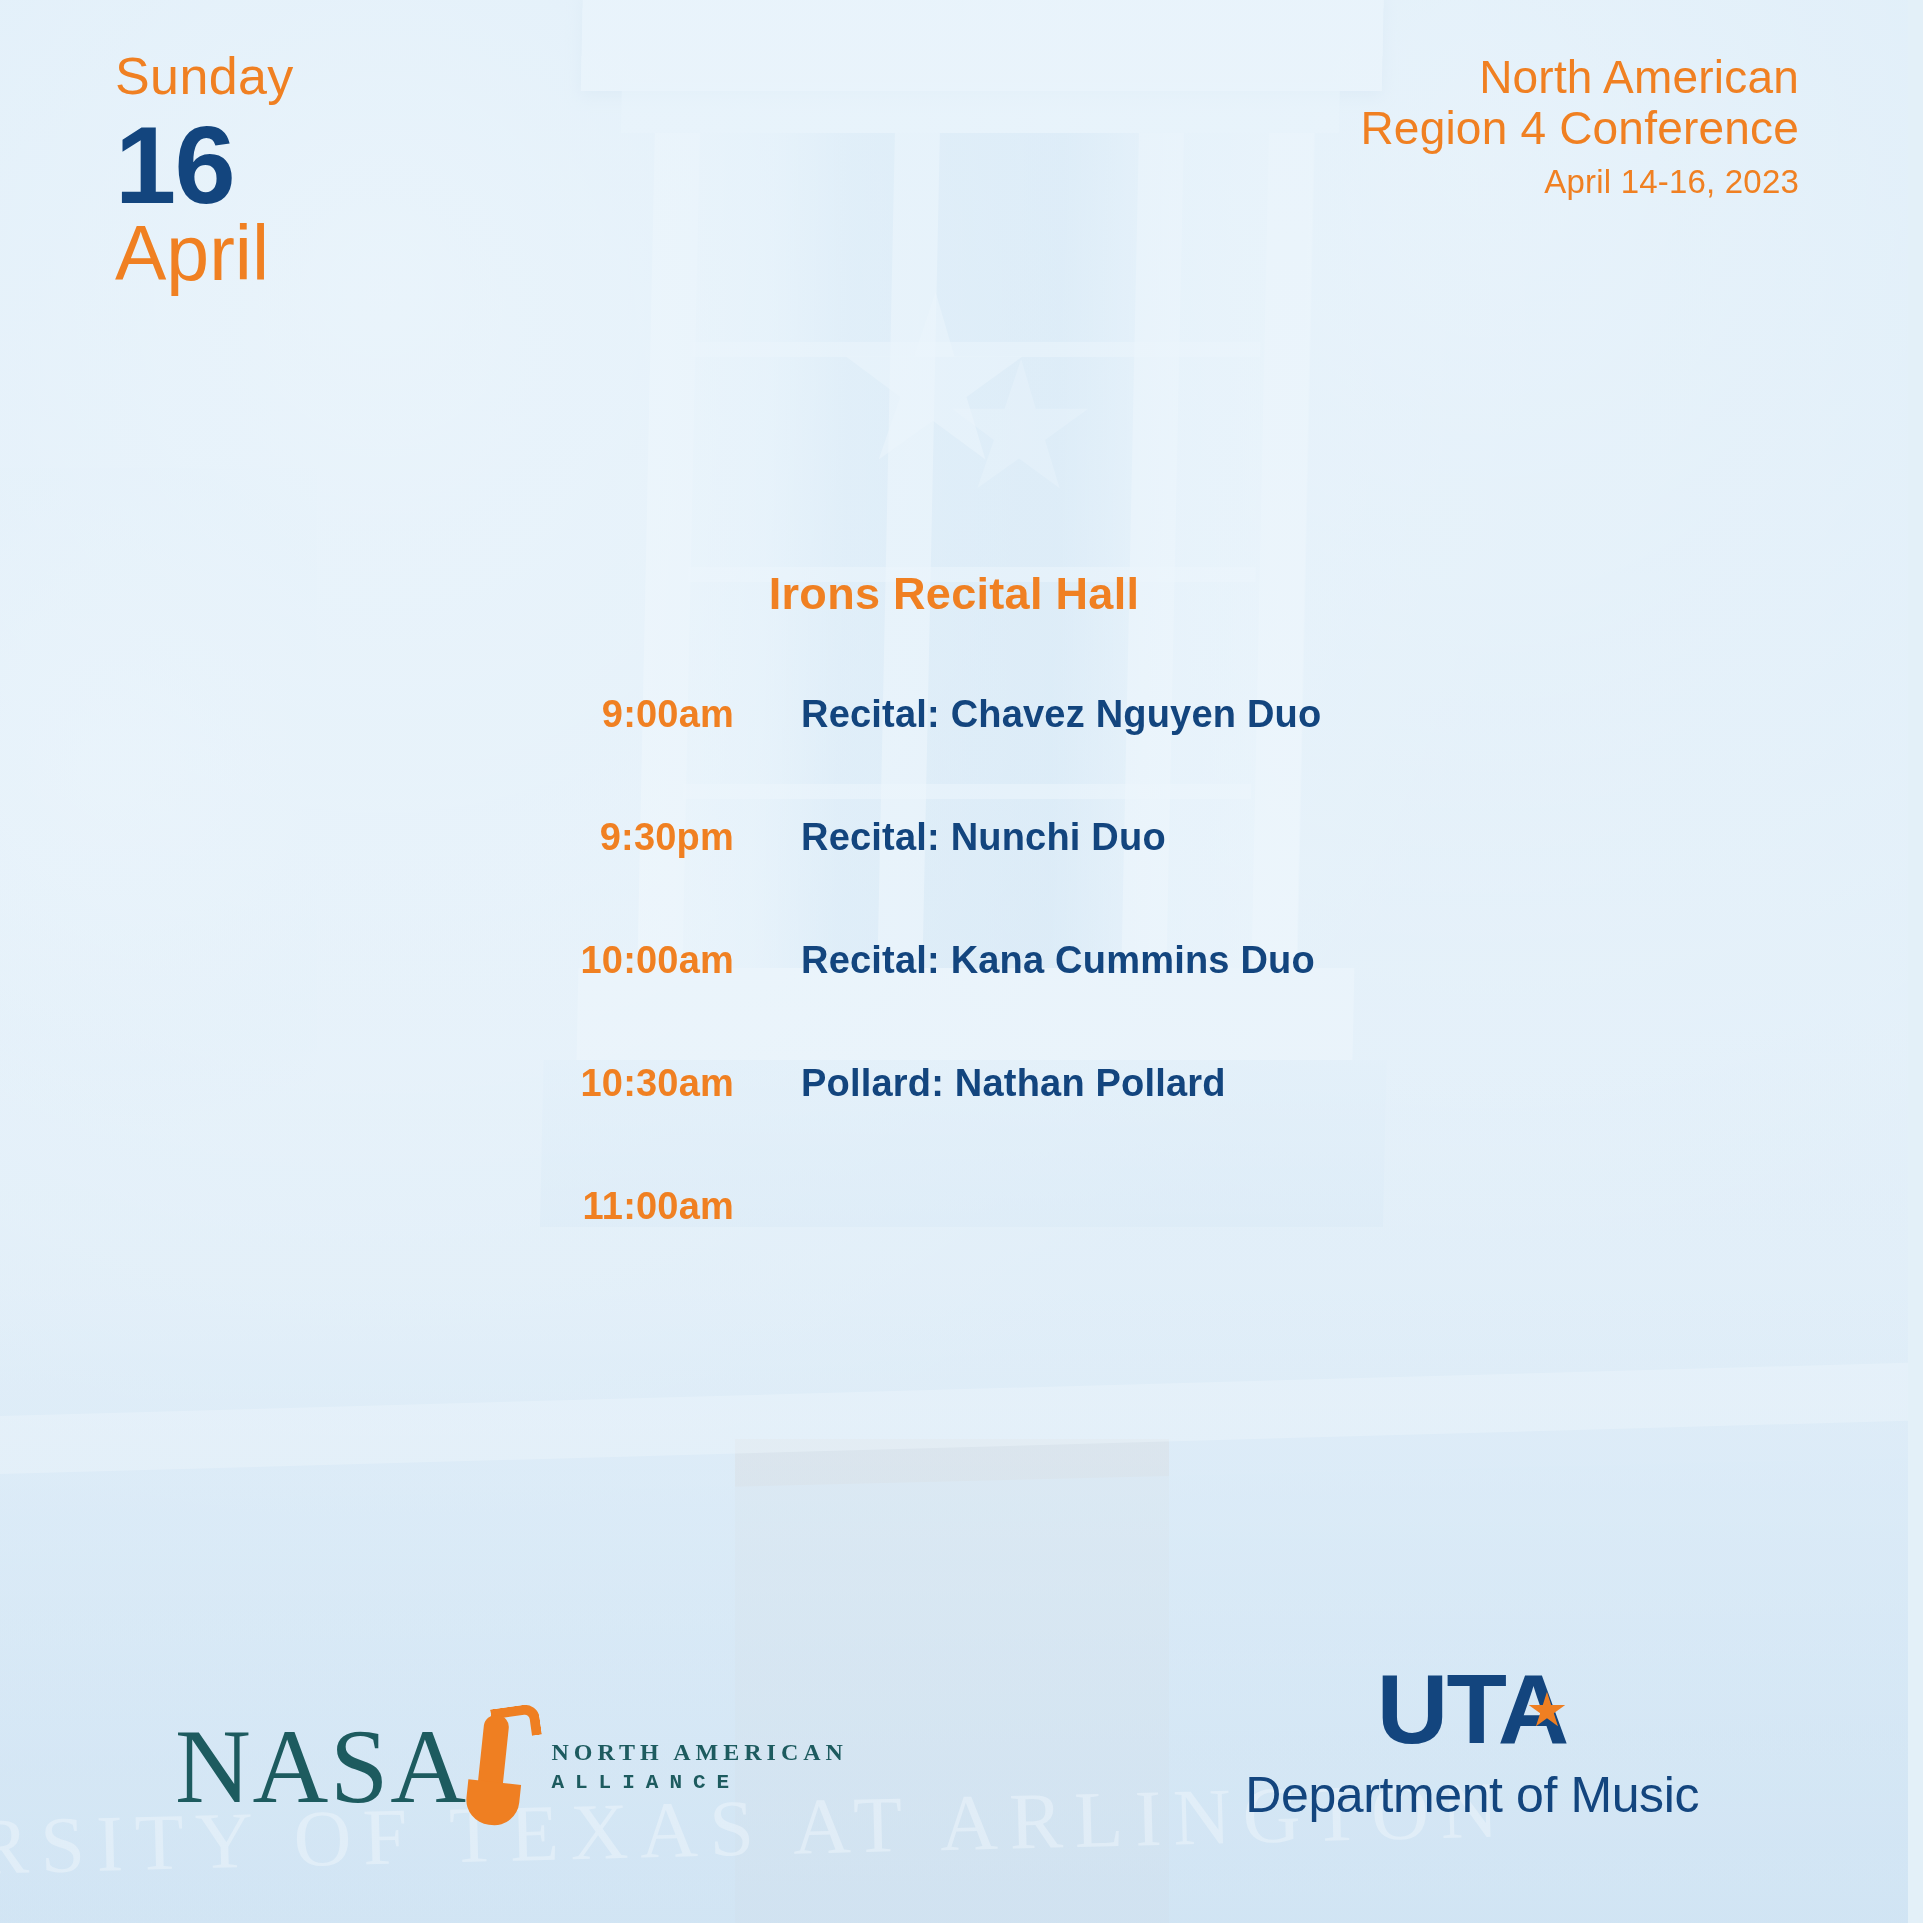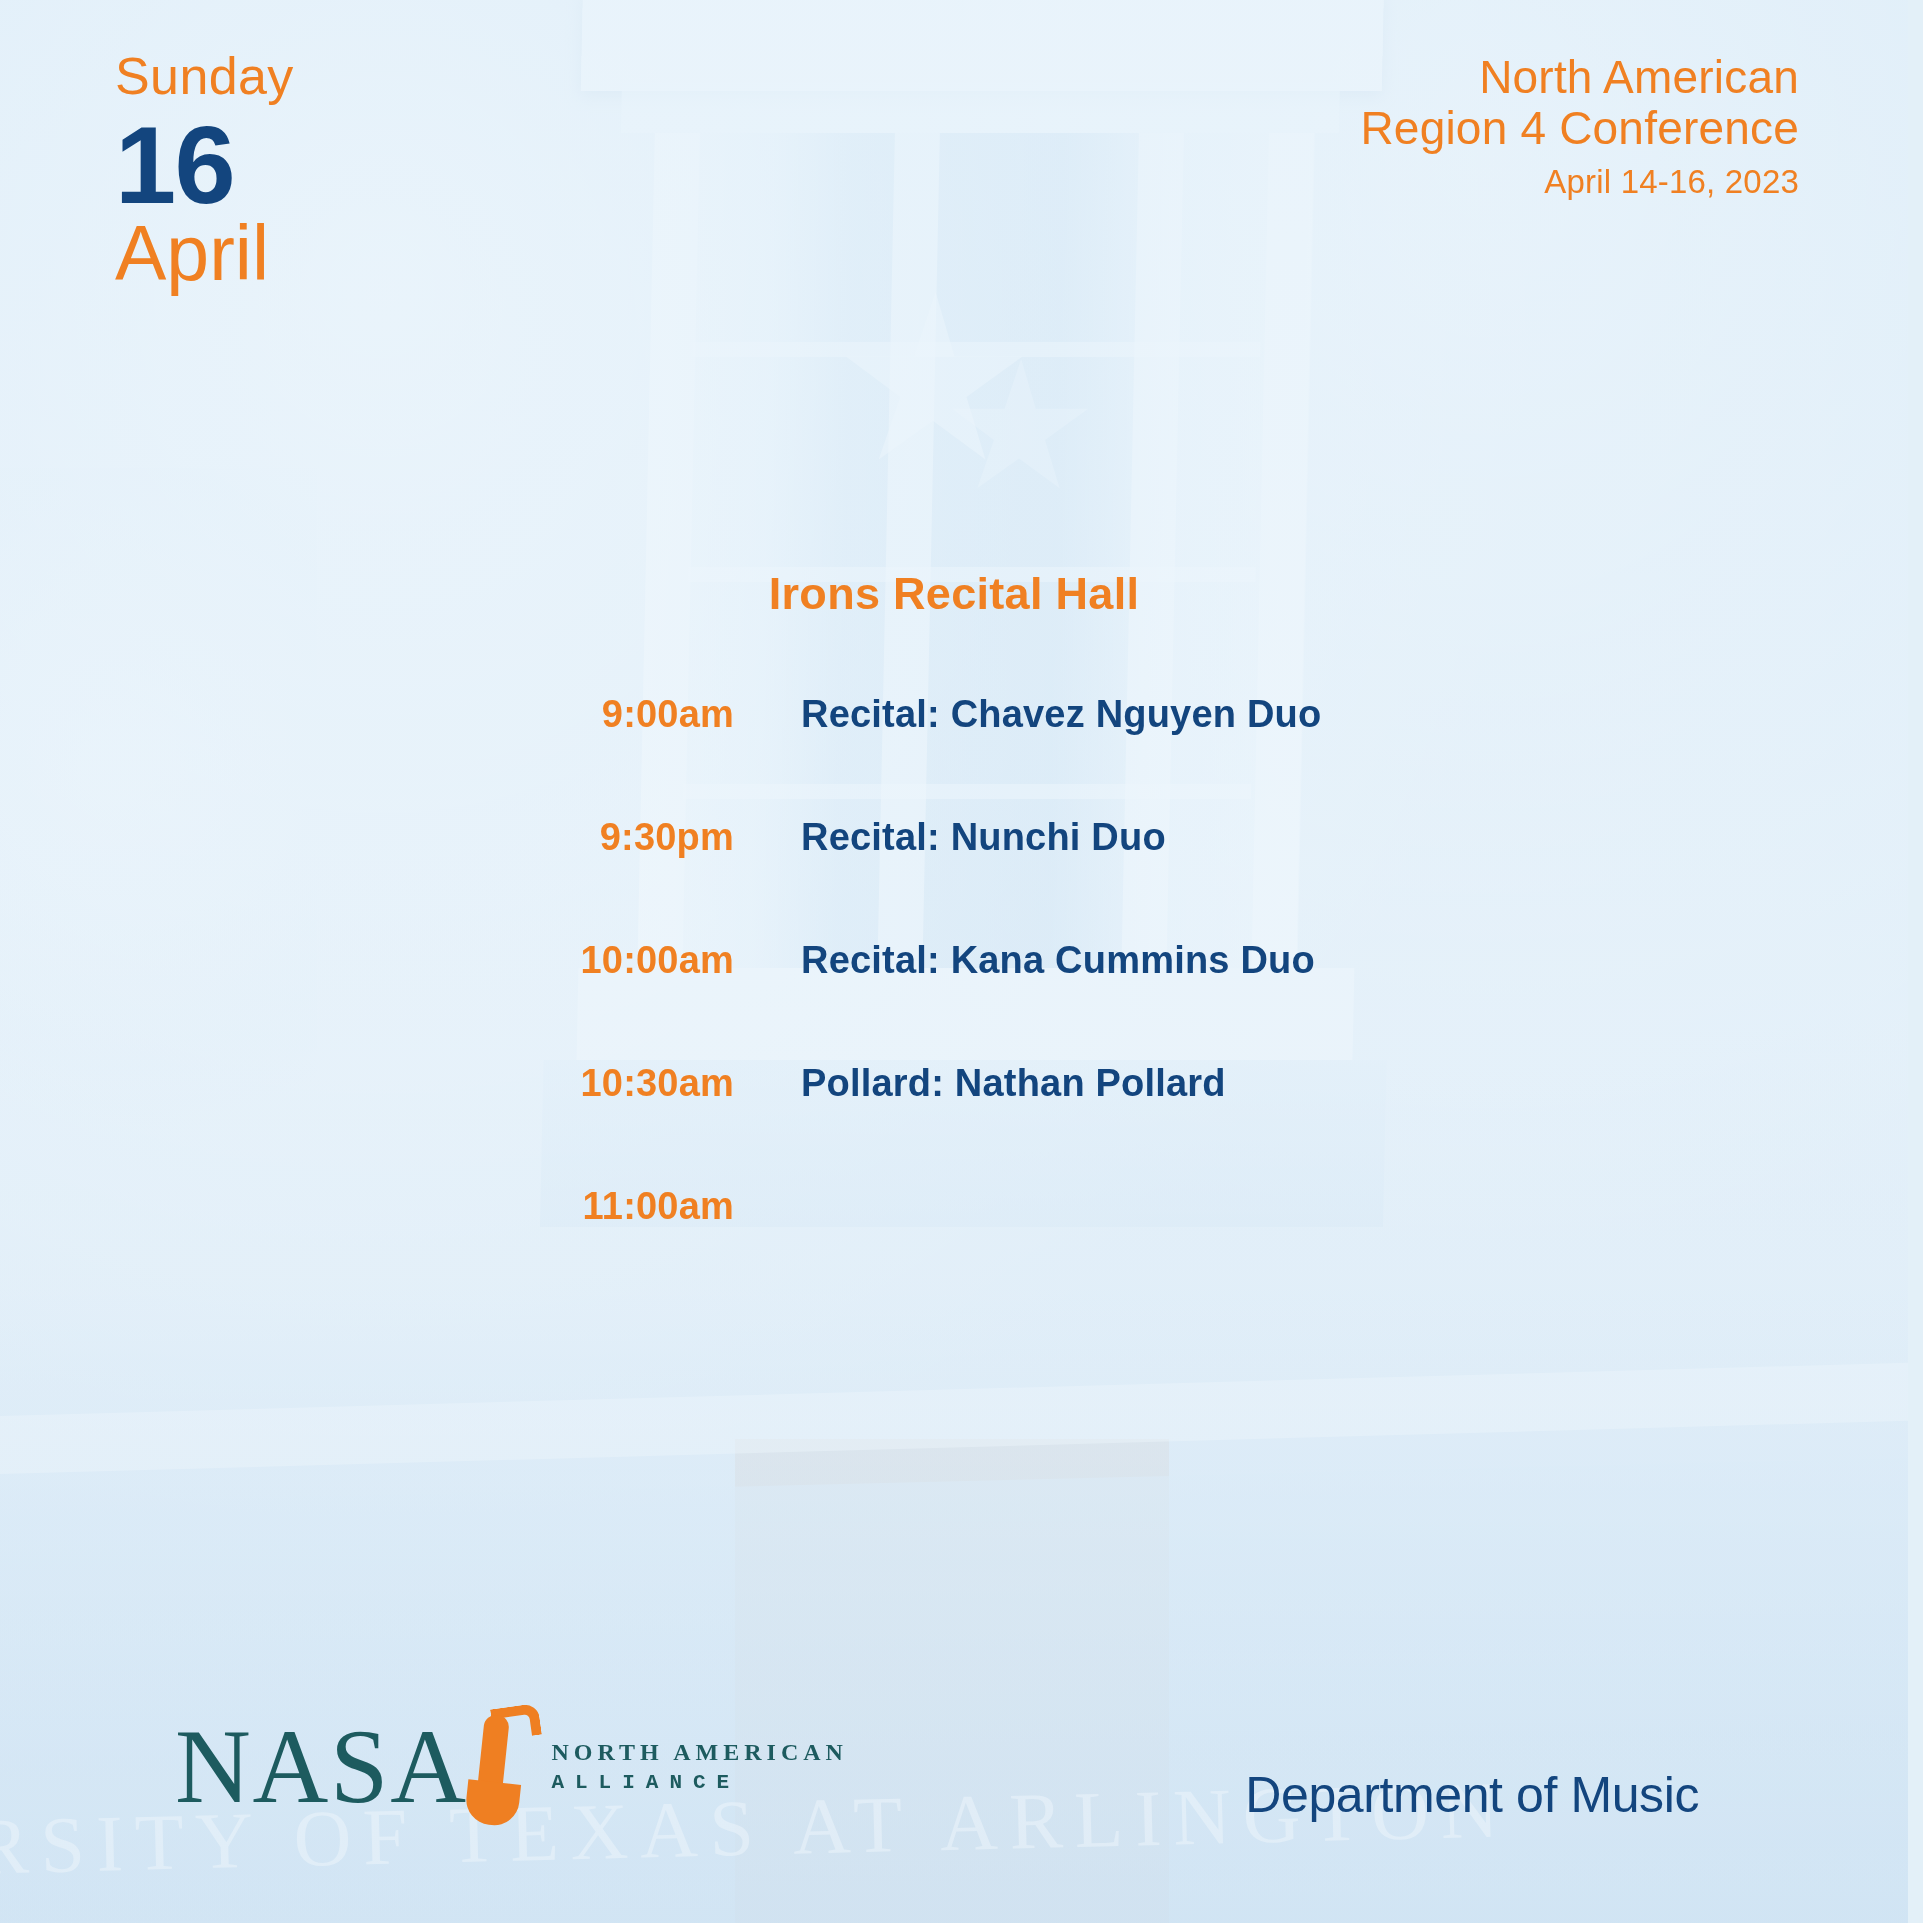--- a/index.html
+++ b/index.html
@@ -475,18 +475,22 @@
         <div class="body"></div>
         <div class="bell"></div>
       </div>
       <div class="nasa-sub">
         <div class="l1">NORTH AMERICAN</div>
         <div class="l3">ALLIANCE</div>
       </div>
     </div>
 
     <div class="uta-logo">
+      <div class="uta-word">
+        <span>UTA</span>
+        <span class="uta-star"></span>
+      </div>
       <div class="uta-dept">Department of Music</div>
     </div>
 
   </div>
 </div>
 
 
 </body></html>

